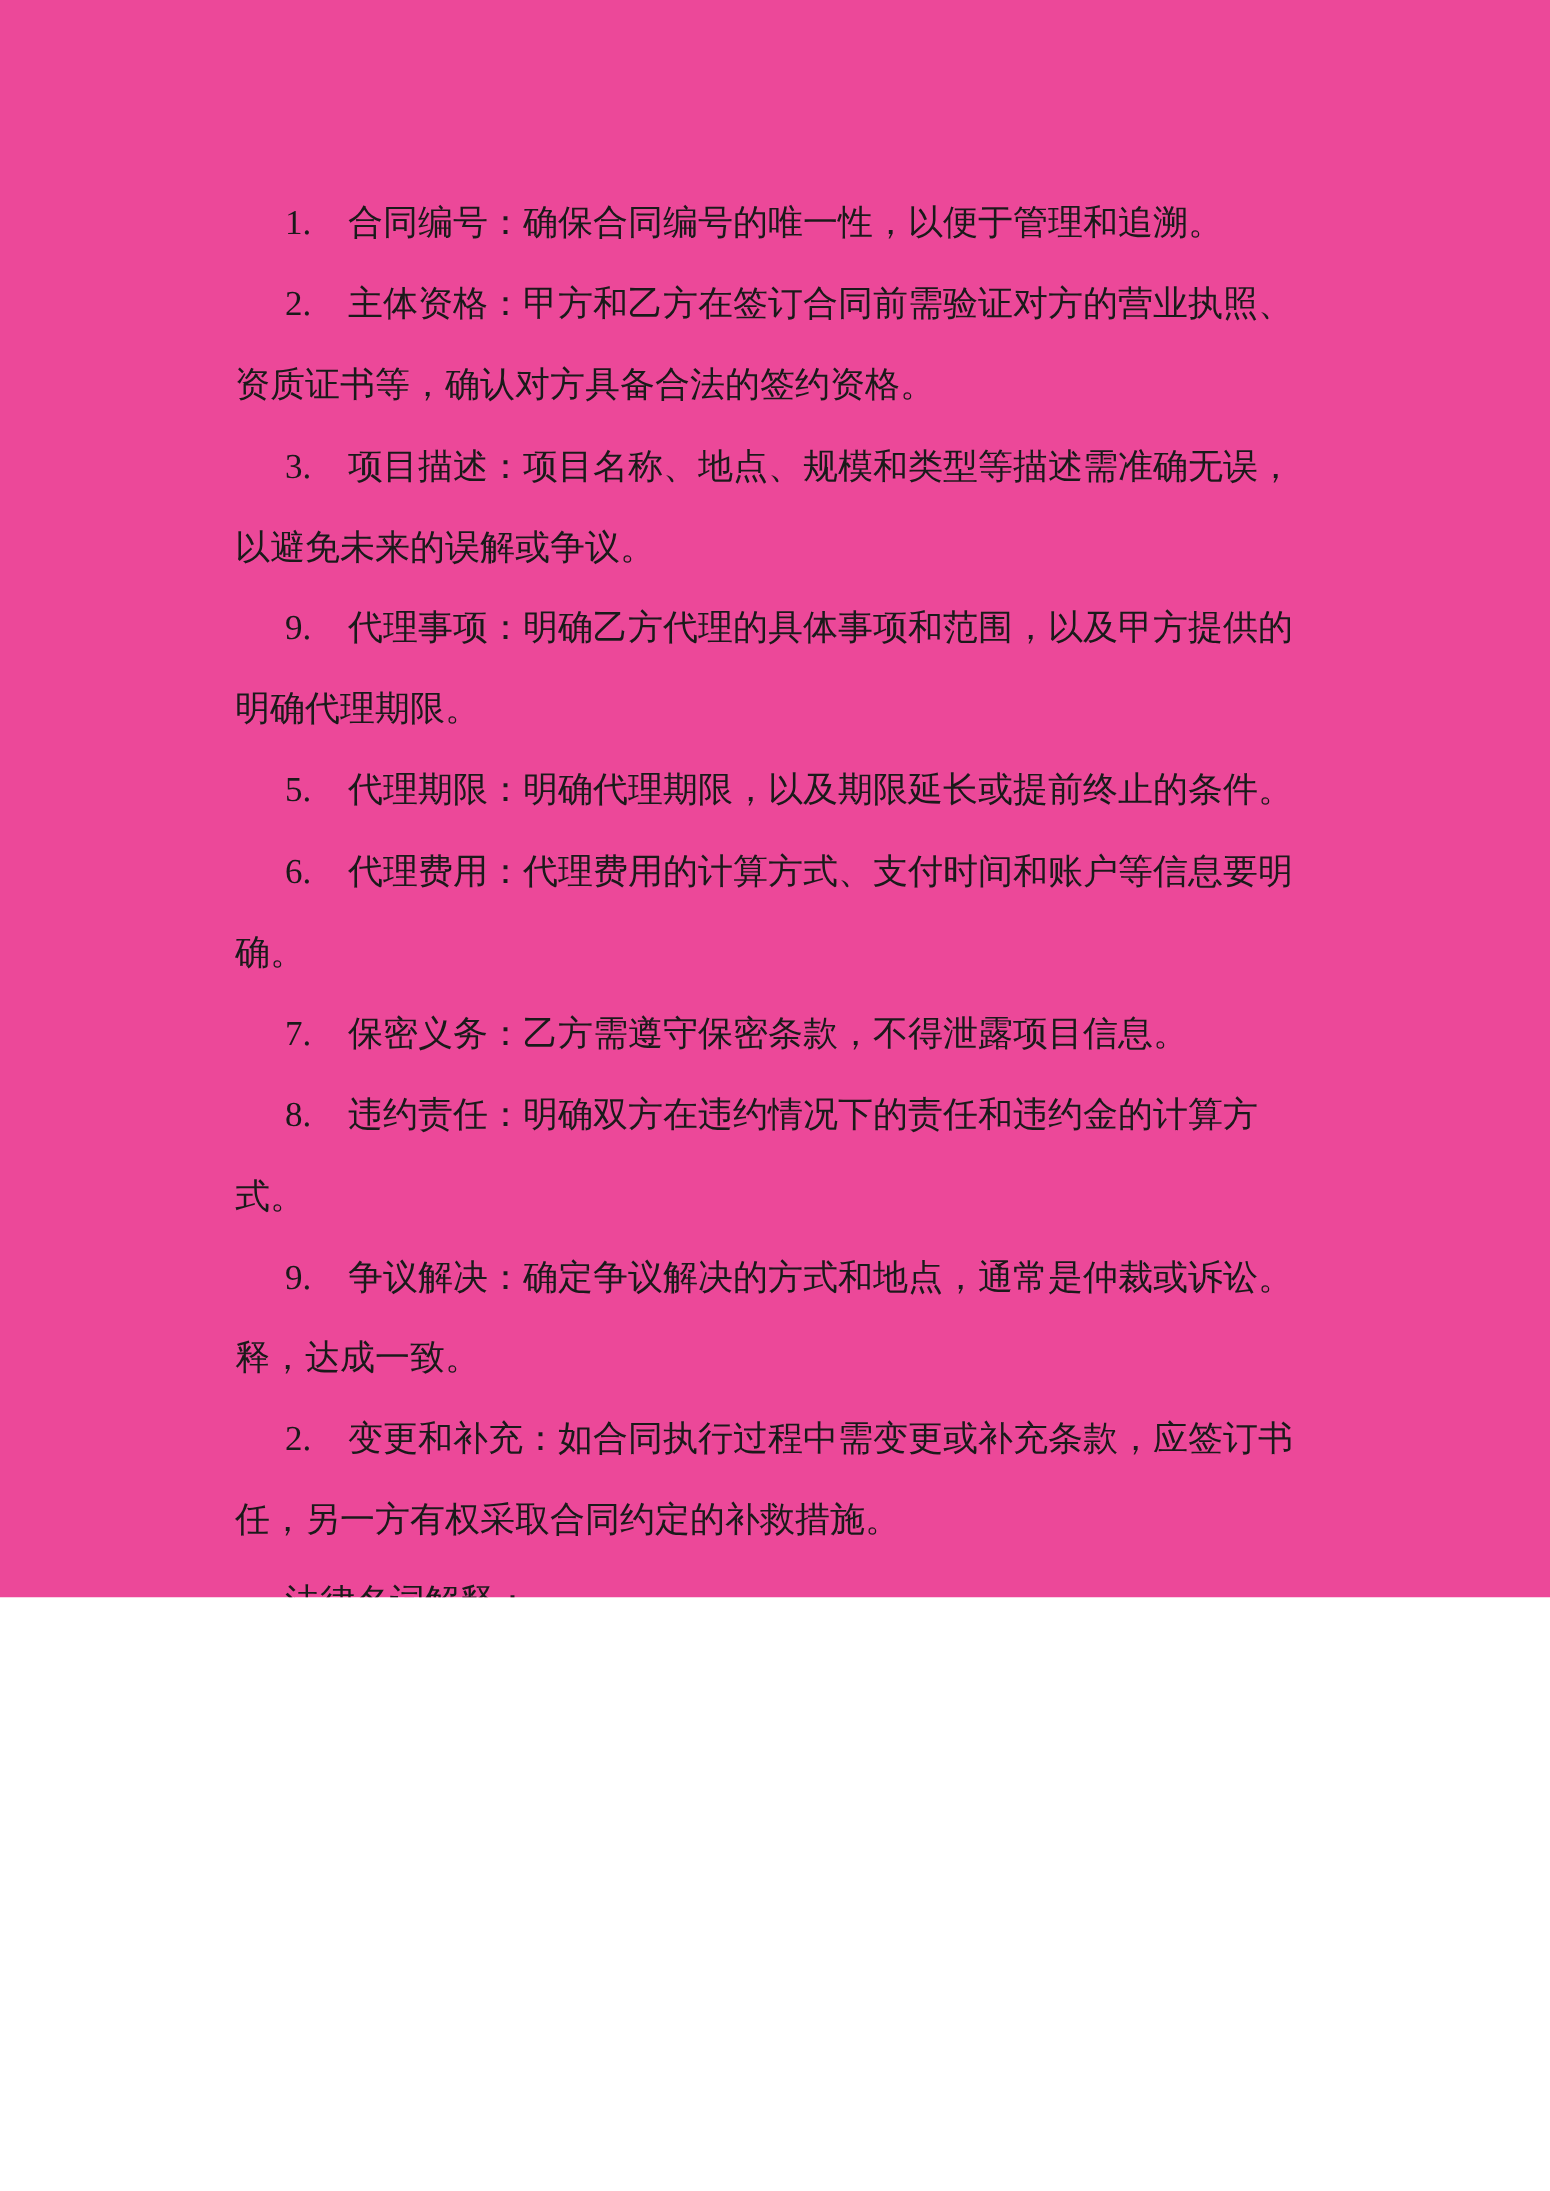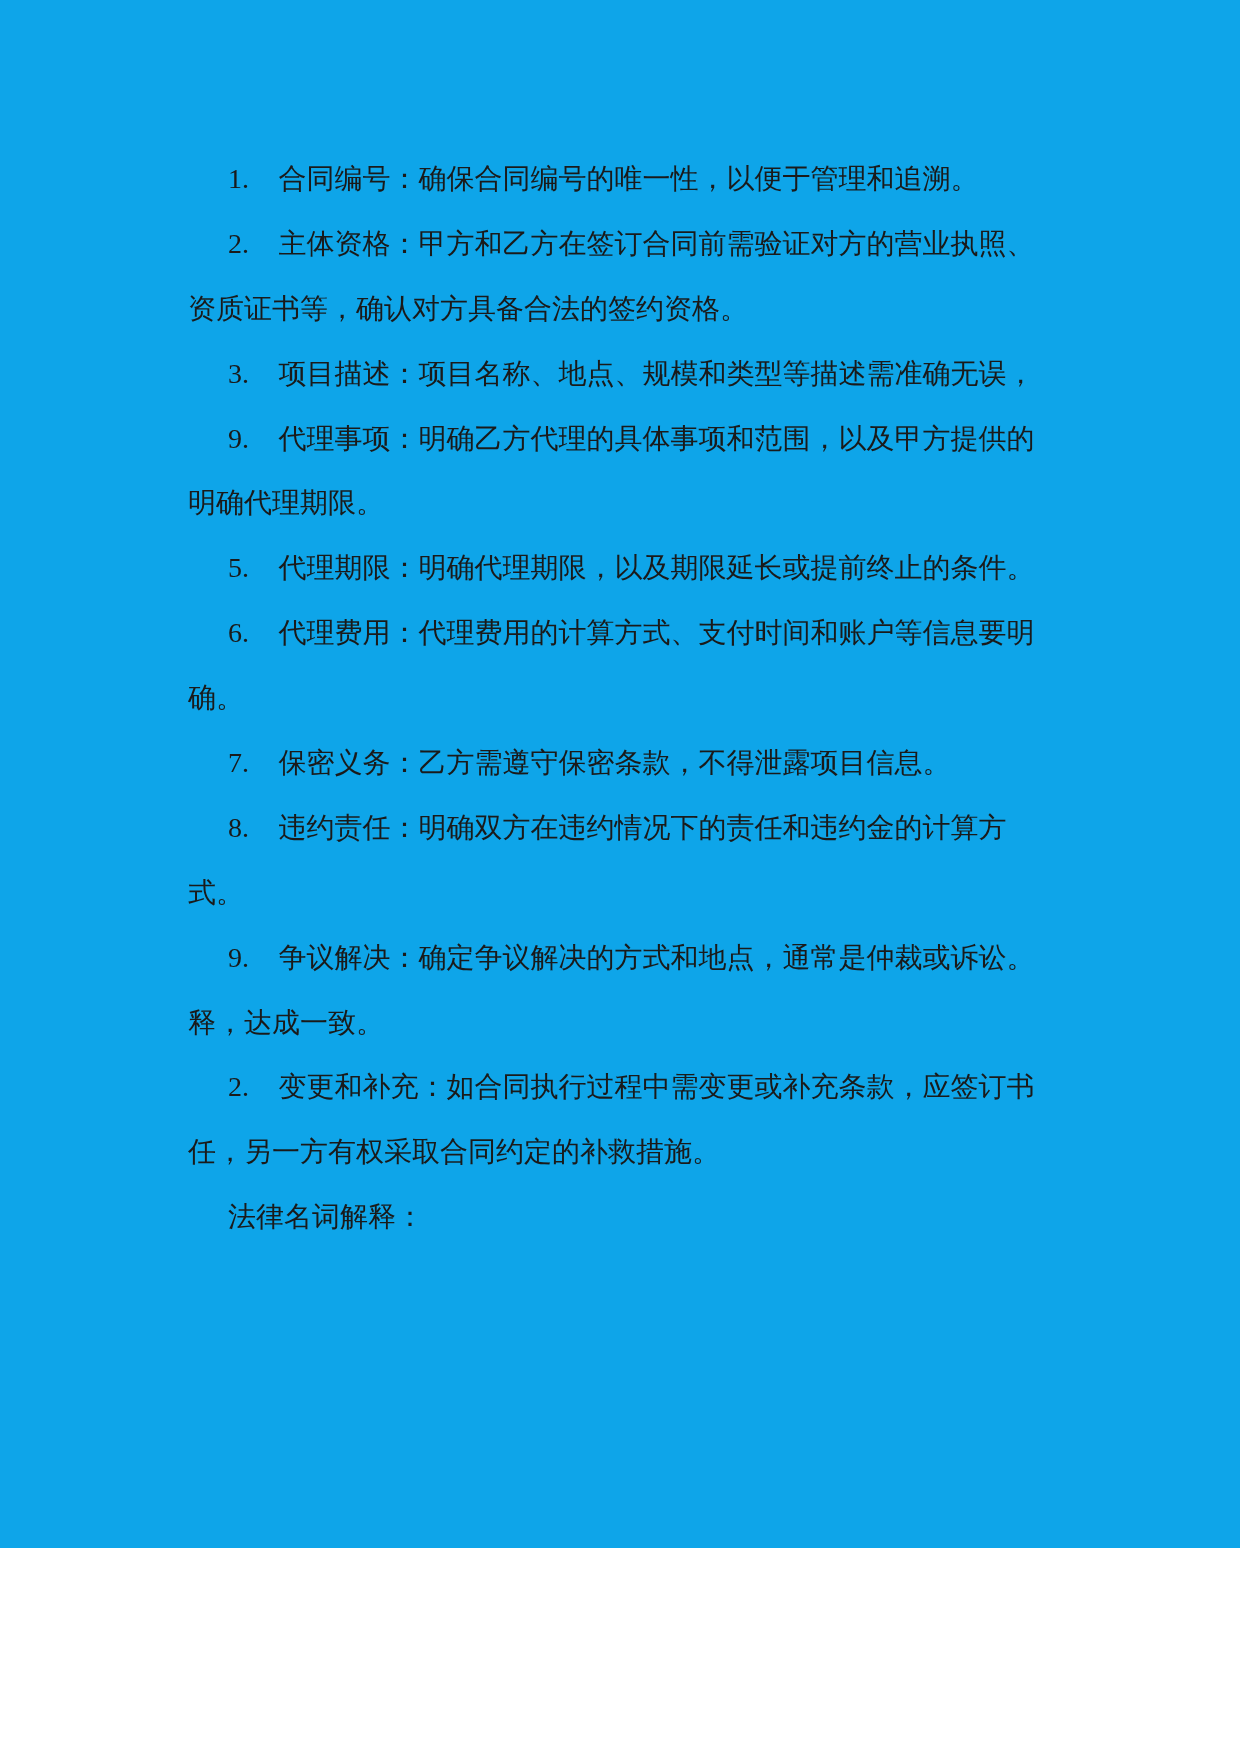--- a/index.html
+++ b/index.html
@@ -3,22 +3,22 @@
 <meta charset="utf-8">
 <style>
   html, body {
     margin: 0;
     padding: 0;
     background: #ffffff;
   }
   .page {
     position: relative;
     width: 1240px;
-    height: 1548px;
-    background: #0ea5e9;
+    height: 1278px;
+    background: #ec4899;
     overflow: hidden;
     font-family: "Liberation Serif", "DejaVu Serif", serif;
   }
   .doc-body {
     position: absolute;
     left: 188px;
     top: 147px;
     width: 870px;
   }
   .text-line {
@@ -37,20 +37,21 @@
 </style>
 </head>
 <body>
 
 <div class="page">
   <div class="doc-body" id="doc-body">
       <div class="text-line para-start">1. 合同编号：确保合同编号的唯一性，以便于管理和追溯。</div>
       <div class="text-line para-start">2. 主体资格：甲方和乙方在签订合同前需验证对方的营业执照、</div>
       <div class="text-line">资质证书等，确认对方具备合法的签约资格。</div>
       <div class="text-line para-start">3. 项目描述：项目名称、地点、规模和类型等描述需准确无误，</div>
+      <div class="text-line">以避免未来的误解或争议。</div>
       <div class="text-line para-start">9. 代理事项：明确乙方代理的具体事项和范围，以及甲方提供的</div>
       <div class="text-line">明确代理期限。</div>
       <div class="text-line para-start">5. 代理期限：明确代理期限，以及期限延长或提前终止的条件。</div>
       <div class="text-line para-start">6. 代理费用：代理费用的计算方式、支付时间和账户等信息要明</div>
       <div class="text-line">确。</div>
       <div class="text-line para-start">7. 保密义务：乙方需遵守保密条款，不得泄露项目信息。</div>
       <div class="text-line para-start">8. 违约责任：明确双方在违约情况下的责任和违约金的计算方</div>
       <div class="text-line">式。</div>
       <div class="text-line para-start">9. 争议解决：确定争议解决的方式和地点，通常是仲裁或诉讼。</div>
       <div class="text-line">释，达成一致。</div>

